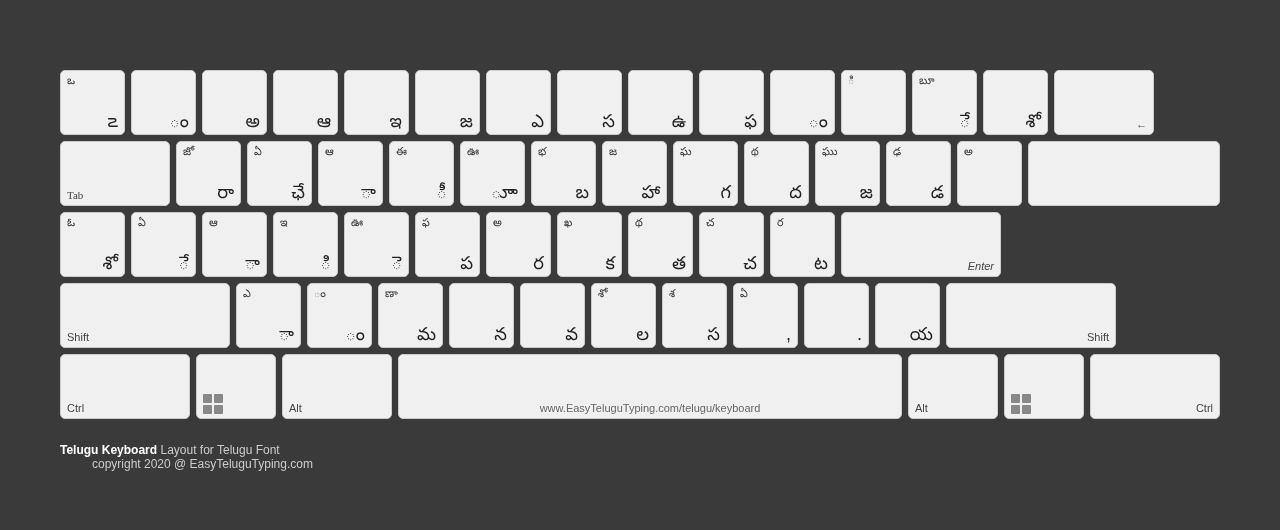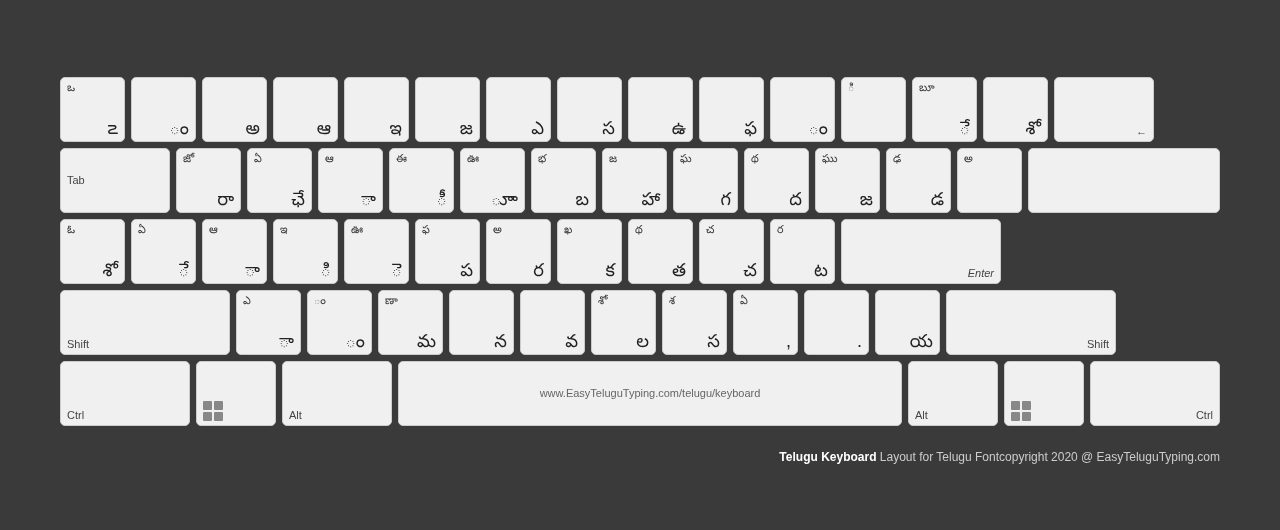--- a/index.html
+++ b/index.html
@@ -55,42 +55,43 @@
       font-size: 18px;
       color: #222;
       line-height: 1;
       align-self: flex-end;
     }
     .key .key-label {
       font-size: 11px;
       color: #444;
       line-height: 1;
     }
-    .key.tab { min-width: 110px; justify-content: center; align-items: flex-start; }
+    .key.tab { min-width: 110px; justify-content: flex-end; align-items: flex-start; font-family: Liberation Serif, serif; }
     .key.caps { min-width: 130px; justify-content: flex-end; align-items: flex-start; }
     .key.shift-l { min-width: 170px; justify-content: flex-end; align-items: flex-start; }
     .key.shift-r { min-width: 170px; justify-content: flex-end; align-items: flex-end; }
     .key.enter { min-width: 160px; justify-content: flex-end; align-items: flex-end; font-style: italic; }
     .key.backspace { min-width: 100px; justify-content: flex-end; align-items: flex-end; }
     .key.ctrl { min-width: 130px; }
     .key.ctrl-r { min-width: 130px; justify-content: flex-end; align-items: flex-end; }
     .key.alt { min-width: 110px; }
     .key.alt-r { min-width: 90px; }
-    .key.spacebar { flex: 1; min-width: 400px; align-items: center; justify-content: center; }
+    .key.spacebar { flex: 1; min-width: 400px; align-items: center; justify-content: flex-end; }
     .key.win { min-width: 80px; }
     .footer {
       display: flex;
-      justify-content: flex-end;
+      justify-content: center;
       margin-top: 8px;
       padding: 0 10px;
       font-size: 12px;
       color: #ccc;
+      flex-direction: column;
     }
     .footer .left span.bold { font-weight: bold; color: #fff; }
-    .footer .right { color: #ccc; }
+    .footer .right { color: #ccc; margin-left: 32px; }
     .telugu { font-size: 16px; }
     .telugu-sm { font-size: 13px; }
     
     .win-icon {
       display: grid;
       grid-template-columns: 1fr 1fr;
       gap: 2px;
       width: 20px;
       height: 20px;
     }

